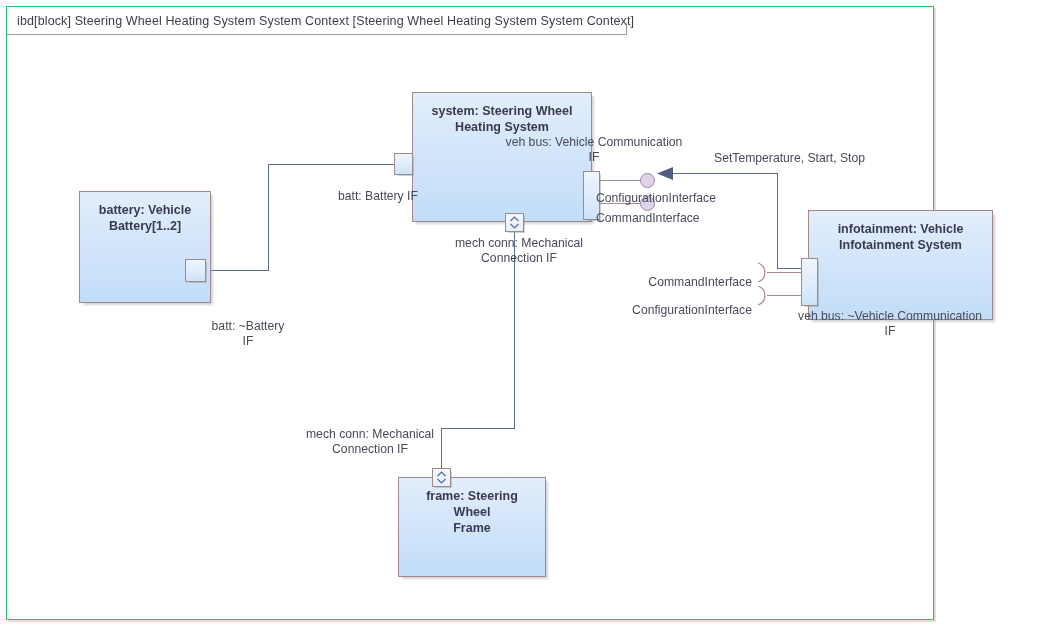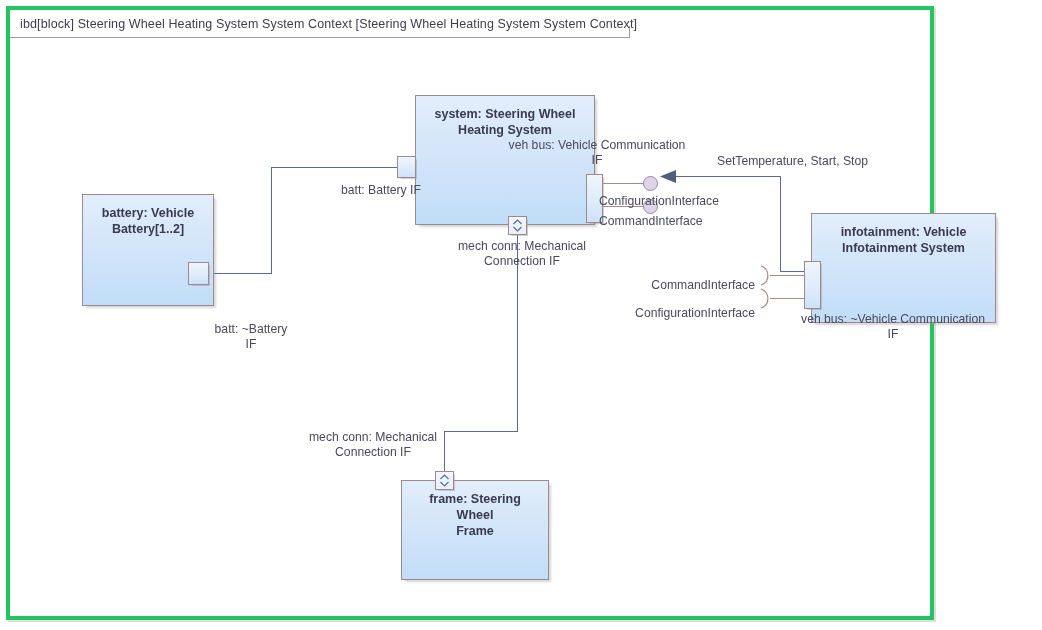--- a/index.html
+++ b/index.html
@@ -18,21 +18,21 @@
     overflow: hidden;
   }
 
   
   .diagram-frame {
     position: absolute;
     left: 6px;
     top: 6px;
     width: 928px;
     height: 614px;
-    border: 4px solid #22c55e;
+    border: 1px solid #22c55e;
     background: #ffffff;
     box-sizing: border-box;
     box-shadow: 2px 2px 0 0 #e3dcdc;
   }
 
   .frame-tab {
     position: absolute;
     left: 0px;
     top: 0px;
     height: 28px;
@@ -232,21 +232,21 @@
       <div class="block-title">frame: Steering Wheel
 Frame</div>
     </div>
     <div class="flowport" style="left:425px; top:461px;">
       <svg width="11" height="13" viewBox="0 0 11 13">
         <polyline points="1.5,5 5.5,1 9.5,5" fill="none" stroke="#5b6b93" stroke-width="1.2"></polyline>
         <polyline points="1.5,8 5.5,12 9.5,8" fill="none" stroke="#5b6b93" stroke-width="1.2"></polyline>
       </svg>
     </div>
 
-    <div class="lbl" style="left:331px; top:173px; width:130px;">batt: Battery IF</div>
+    <div class="lbl" style="left:331px; top:182px; width:130px;">batt: Battery IF</div>
 
 
     <div class="lbl center" style="left:186px; top:277px; width:110px;margin-top:35px;">batt: ~Battery
 IF</div>
 
     <div class="lbl center" style="left:487px; top:128px; width:200px;">veh bus: Vehicle Communication
 IF</div>
 
     <div class="lbl center" style="left:437px; top:229px; width:150px;">mech conn: Mechanical
 Connection IF</div>

